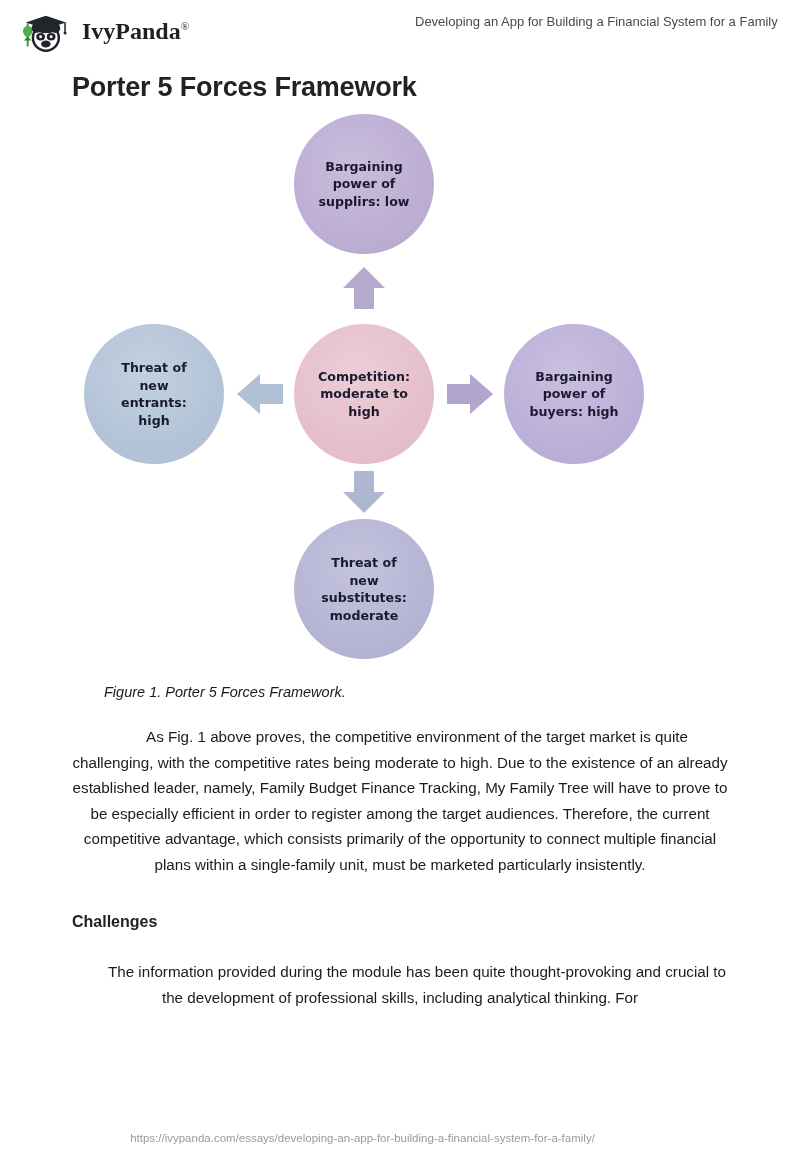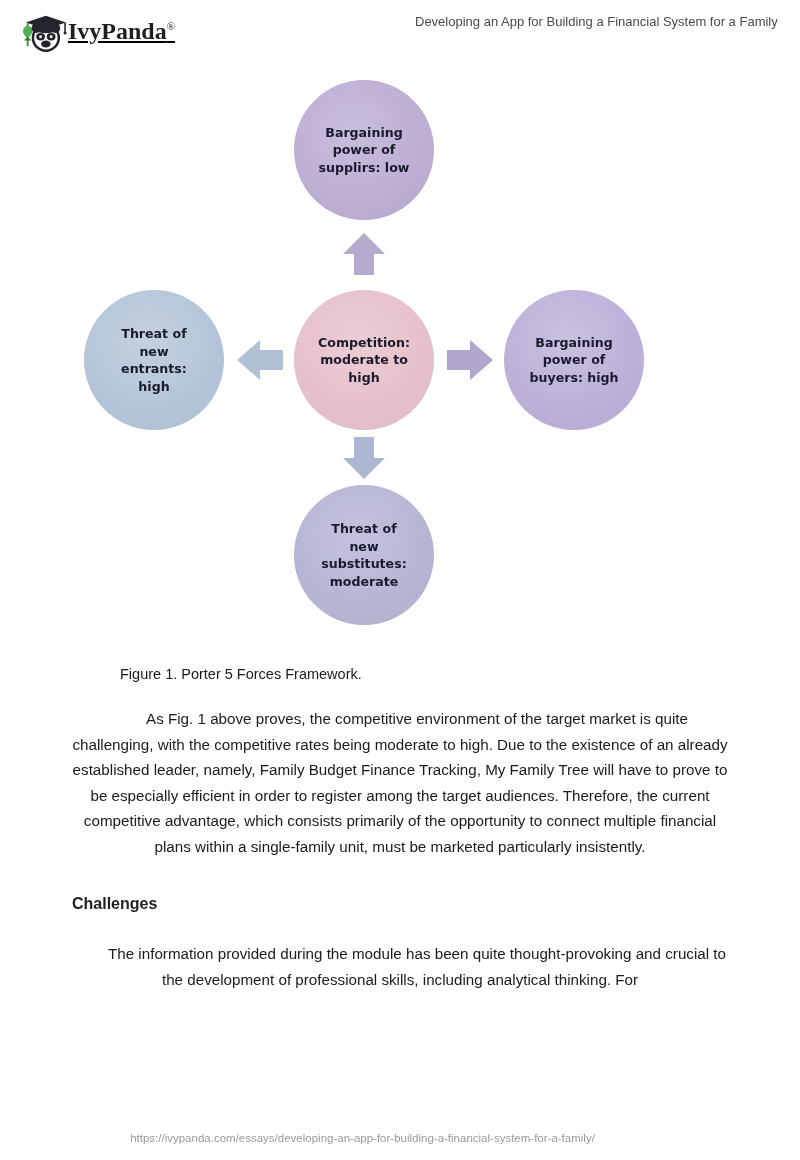--- a/index.html
+++ b/index.html
@@ -20,22 +20,21 @@
     top: 0; left: 0;
     width: 800px;
     height: 62px;
   }
   .brand {
     position: absolute;
     left: 18px;
     top: 8px;
     display: flex;
     align-items: center;
-    gap: 0;
-    text-decoration: underline;
+    gap: 14px;
   }
   .brand-logo { width: 50px; height: 46px; display: block; }
   .brand-name {
     font-family: "Liberation Serif", serif;
     font-size: 24px;
     font-weight: 700;
     color: #1f1f1f;
     letter-spacing: 0px;
     position: relative;
     white-space: nowrap;
@@ -83,22 +82,23 @@
     font-size: 15.2px;
     line-height: 25.5px;
     color: #1b1b1b;
     margin: 0;
     text-align: center;
   }
   p.body-text .indent { display: inline-block; width: 34px; }
 
   .figure-caption {
     font-size: 14.5px;
+    font-style: italic;
     color: #1b1b1b;
-    margin: 16px;
+    margin: 0;
     padding-left: 32px;
   }
 
   
   .diagram-wrap {
     position: relative;
     width: 656px;
     height: 580px;
     margin: 0;
   }
@@ -192,20 +192,21 @@
       <path d="M49 15 L49 25" stroke="#22252b" stroke-width="1.6" fill="none"></path>
       <circle cx="49" cy="26" r="1.6" fill="#22252b"></circle>
     </svg>
     <span class="brand-name"><span>IvyPanda</span><span class="reg">®</span></span>
   </div>
   <div class="header-title">Developing an App for Building a Financial System for a Family</div>
 </div>
 
 <div class="content">
 
+  <h1 class="doc-title">Porter 5 Forces Framework</h1>
 
   <div class="diagram-wrap">
 
     <svg class="arrow arrow-up" viewBox="0 0 48 48">
       <path d="M24 3 L45 24 L34 24 L34 45 L14 45 L14 24 L3 24 Z" fill="#b5a9ce"></path>
     </svg>
     <svg class="arrow arrow-down" viewBox="0 0 48 48">
       <path d="M24 45 L45 24 L34 24 L34 3 L14 3 L14 24 L3 24 Z" fill="#adb7d2"></path>
     </svg>
     <svg class="arrow arrow-left" viewBox="0 0 52 48">

